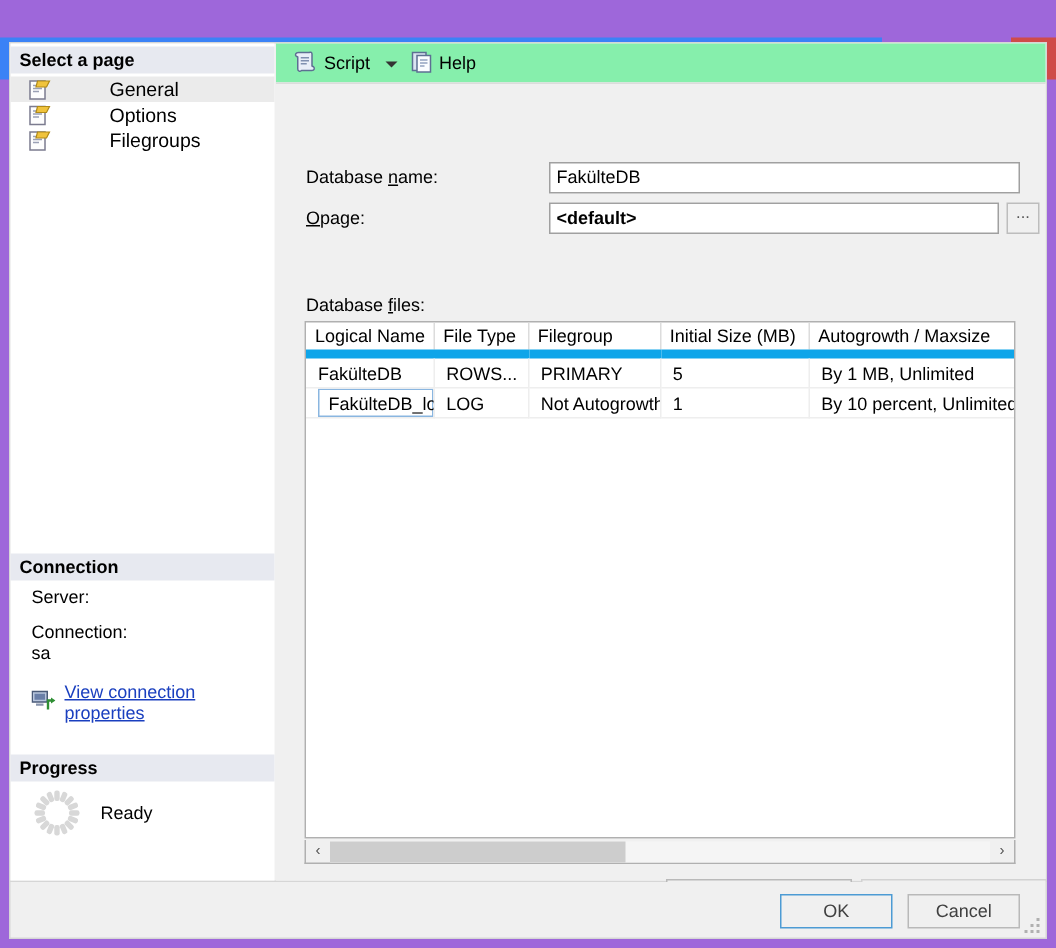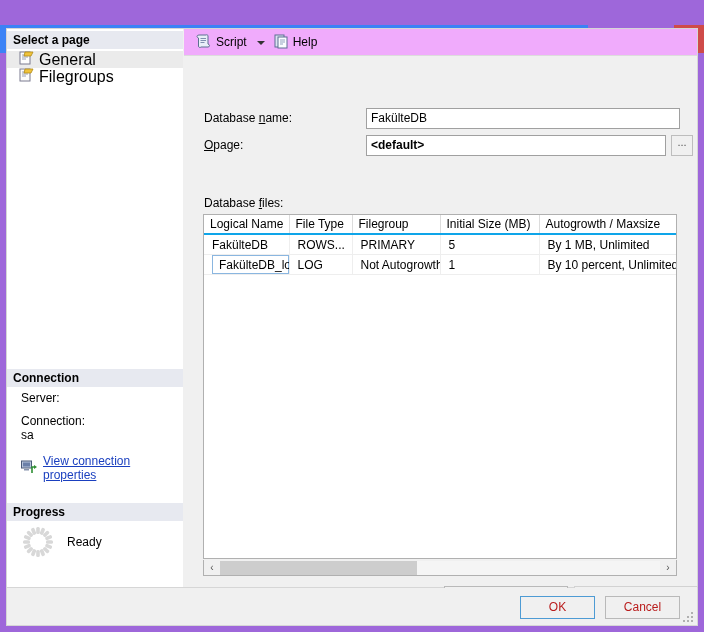--- a/index.html
+++ b/index.html
@@ -112,23 +112,25 @@
   .hdr-progress { top: 474px; }
 
   .page-list {
     position: absolute;
     left: 0; top: 22px;
     width: 176px;
   }
   .page-item {
     height: 17px;
     display: flex;
+    align-items: center;
     padding-left: 12px;
-    font-size: 16px;
-    cursor: default;
+    font-size: 13px;
+    cursor: default;
+    gap: 34px;
   }
   .page-item.selected {
     background: #ebebeb;
   }
   .page-item .label { margin-left: 5px; }
   .pgicon { width: 15px; height: 14px; flex: none; }
 
   .conn-body {
     position: absolute;
     left: 0; top: 362px;
@@ -167,21 +169,21 @@
     left: 177px; top: 0px;
     width: 513px; height: 558px;
     background: #f0f0f0;
     box-sizing: border-box;
   }
 
   .toolbar {
     position: absolute;
     left: 0; top: 0;
     width: 513px; height: 26px;
-    background: #f0abfc;
+    background: #86efac;
     display: flex;
     align-items: center;
     padding-left: 9px;
     box-sizing: border-box;
   }
   .tb-item {
     display: flex;
     align-items: center;
     height: 22px;
     cursor: default;
@@ -301,21 +303,21 @@
     width: 100%;
     table-layout: fixed;
     font-size: 12px;
   }
   table.grid th {
     font-weight: normal;
     text-align: left;
     height: 18px;
     background: #ffffff;
     border-right: 1px solid #dcdcdc;
-    border-bottom: 2px solid #0ea5e9;
+    border-bottom: 6px solid #0ea5e9;
     padding: 0 0 0 6px;
     color: #000;
     white-space: nowrap;
     overflow: hidden;
   }
   table.grid td {
     height: 19px;
     background: #ffffff;
     border-right: 1px solid #eeeeee;
     border-bottom: 1px solid #eeeeee;
@@ -411,21 +413,21 @@
     position: absolute;
     top: 8px;
     width: 75px; height: 23px;
     background: #f0f0f0;
     border: 1px solid #b9b9b9;
     box-sizing: border-box;
     font-size: 12px;
     text-align: center;
     line-height: 21px;
     cursor: default;
-    color: #b91c1c;
+    color: #404040;
   }
   .btn-ok {
     left: 513px;
     border: 1px solid #4d9bd4;
   }
   .btn-cancel { left: 598px; }
   .grip {
     position: absolute;
     right: 3px; bottom: 2px;
     width: 12px; height: 12px;
@@ -468,20 +470,32 @@
           <span class="pgicon">
             <svg width="15" height="14" viewBox="0 0 15 14">
               <rect x="1" y="1" width="10" height="12" fill="#fdfdfd" stroke="#7b7b8f" stroke-width="1"></rect>
               <line x1="3" y1="4" x2="9" y2="4" stroke="#9aa0b5" stroke-width="1"></line>
               <line x1="3" y1="6" x2="9" y2="6" stroke="#9aa0b5" stroke-width="1"></line>
               <line x1="3" y1="8" x2="7" y2="8" stroke="#9aa0b5" stroke-width="1"></line>
               <path d="M6 1 L14 1 L12 5 L5 5 Z" fill="#f0c33c" stroke="#b08a18" stroke-width="0.8"></path>
             </svg>
           </span>
           <span class="label">General</span>
+        </div>
+        <div class="page-item">
+          <span class="pgicon">
+            <svg width="15" height="14" viewBox="0 0 15 14">
+              <rect x="1" y="1" width="10" height="12" fill="#fdfdfd" stroke="#7b7b8f" stroke-width="1"></rect>
+              <line x1="3" y1="4" x2="9" y2="4" stroke="#9aa0b5" stroke-width="1"></line>
+              <line x1="3" y1="6" x2="9" y2="6" stroke="#9aa0b5" stroke-width="1"></line>
+              <line x1="3" y1="8" x2="7" y2="8" stroke="#9aa0b5" stroke-width="1"></line>
+              <path d="M6 1 L14 1 L12 5 L5 5 Z" fill="#f0c33c" stroke="#b08a18" stroke-width="0.8"></path>
+            </svg>
+          </span>
+          <span class="label">Options</span>
         </div>
         <div class="page-item">
           <span class="pgicon">
             <svg width="15" height="14" viewBox="0 0 15 14">
               <rect x="1" y="1" width="10" height="12" fill="#fdfdfd" stroke="#7b7b8f" stroke-width="1"></rect>
               <line x1="3" y1="4" x2="9" y2="4" stroke="#9aa0b5" stroke-width="1"></line>
               <line x1="3" y1="6" x2="9" y2="6" stroke="#9aa0b5" stroke-width="1"></line>
               <line x1="3" y1="8" x2="7" y2="8" stroke="#9aa0b5" stroke-width="1"></line>
               <path d="M6 1 L14 1 L12 5 L5 5 Z" fill="#f0c33c" stroke="#b08a18" stroke-width="0.8"></path>
             </svg>

